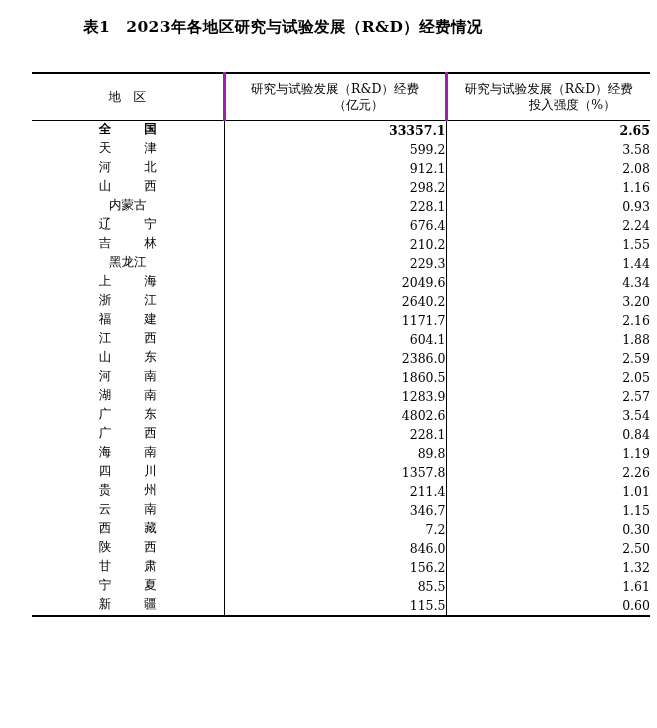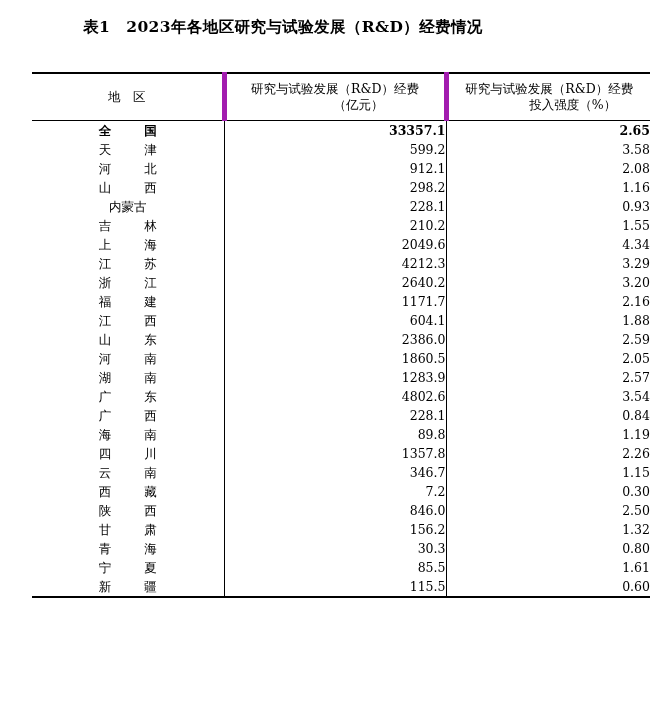--- a/index.html
+++ b/index.html
@@ -49,37 +49,38 @@
     font-weight: normal;
     font-size: 12.5px;
     text-align: center;
     vertical-align: middle;
     padding: 0;
     height: 46px;
     line-height: 16px;
     border-top: 2.2px solid #000;
     border-bottom: 1px solid #000;
   }
-  table.rd thead th.sep-l { border-left: 5px solid #a21caf; margin-left: 9px; }
+  table.rd thead th.sep-l { border-left: 3px solid #a21caf; margin-left: 9px; }
 
   table.rd tbody td {
     padding: 0;
     height: 19px;
     line-height: 19px;
     font-size: 12.5px;
     vertical-align: middle;
   }
   table.rd tbody td.sep-l { border-left: 1px solid #000; }
 
   tbody tr:last-child td {
     border-bottom: 2.2px solid #000;
   }
 
   td.region {
     text-align: center;
+    font-family: Liberation Mono, monospace;
   }
   .rname {
     display: inline-block;
     width: 58px;
     text-align: justify;
     text-align-last: justify;
     white-space: nowrap;
   }
   .rname.tight {
     text-align-last: center;
@@ -143,35 +144,40 @@
             <td class="region"><span class="rname">山西</span></td>
             <td class="num sep-l">298.2</td>
             <td class="num sep-l">1.16</td>
           </tr>
           <tr>
             <td class="region"><span class="rname tight">内蒙古</span></td>
             <td class="num sep-l">228.1</td>
             <td class="num sep-l">0.93</td>
           </tr>
           <tr>
+            <td class="region"><span class="rname">辽宁</span></td>
+            <td class="num sep-l">676.4</td>
+            <td class="num sep-l">2.24</td>
+          </tr>
+          <tr>
             <td class="region"><span class="rname">吉林</span></td>
             <td class="num sep-l">210.2</td>
             <td class="num sep-l">1.55</td>
           </tr>
           <tr>
+            <td class="region"><span class="rname tight">黑龙江</span></td>
+            <td class="num sep-l">229.3</td>
+            <td class="num sep-l">1.44</td>
+          </tr>
+          <tr>
             <td class="region"><span class="rname">上海</span></td>
             <td class="num sep-l">2049.6</td>
             <td class="num sep-l">4.34</td>
           </tr>
           <tr>
-            <td class="region"><span class="rname">江苏</span></td>
-            <td class="num sep-l">4212.3</td>
-            <td class="num sep-l">3.29</td>
-          </tr>
-          <tr>
             <td class="region"><span class="rname">浙江</span></td>
             <td class="num sep-l">2640.2</td>
             <td class="num sep-l">3.20</td>
           </tr>
           <tr>
             <td class="region"><span class="rname">福建</span></td>
             <td class="num sep-l">1171.7</td>
             <td class="num sep-l">2.16</td>
           </tr>
           <tr>
@@ -208,45 +214,45 @@
             <td class="region"><span class="rname">海南</span></td>
             <td class="num sep-l">89.8</td>
             <td class="num sep-l">1.19</td>
           </tr>
           <tr>
             <td class="region"><span class="rname">四川</span></td>
             <td class="num sep-l">1357.8</td>
             <td class="num sep-l">2.26</td>
           </tr>
           <tr>
+            <td class="region"><span class="rname">贵州</span></td>
+            <td class="num sep-l">211.4</td>
+            <td class="num sep-l">1.01</td>
+          </tr>
+          <tr>
             <td class="region"><span class="rname">云南</span></td>
             <td class="num sep-l">346.7</td>
             <td class="num sep-l">1.15</td>
           </tr>
           <tr>
             <td class="region"><span class="rname">西藏</span></td>
             <td class="num sep-l">7.2</td>
             <td class="num sep-l">0.30</td>
           </tr>
           <tr>
             <td class="region"><span class="rname">陕西</span></td>
             <td class="num sep-l">846.0</td>
             <td class="num sep-l">2.50</td>
           </tr>
           <tr>
             <td class="region"><span class="rname">甘肃</span></td>
             <td class="num sep-l">156.2</td>
             <td class="num sep-l">1.32</td>
           </tr>
           <tr>
-            <td class="region"><span class="rname">青海</span></td>
-            <td class="num sep-l">30.3</td>
-            <td class="num sep-l">0.80</td>
-          </tr>
-          <tr>
             <td class="region"><span class="rname">宁夏</span></td>
             <td class="num sep-l">85.5</td>
             <td class="num sep-l">1.61</td>
           </tr>
           <tr>
             <td class="region"><span class="rname">新疆</span></td>
             <td class="num sep-l">115.5</td>
             <td class="num sep-l">0.60</td>
           </tr>
         </tbody>

